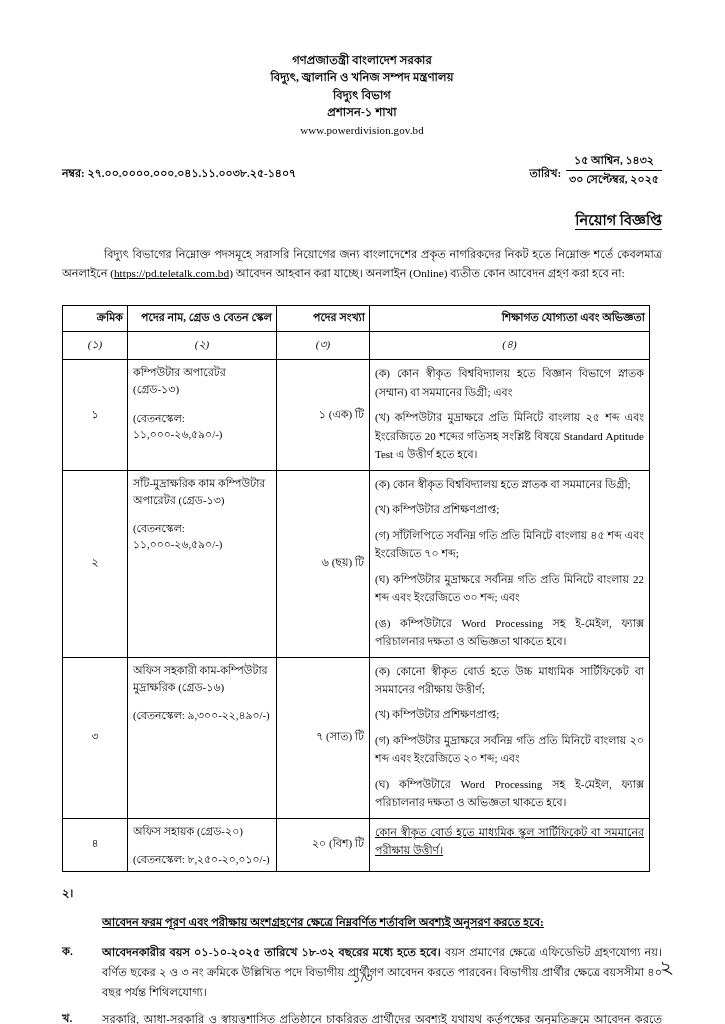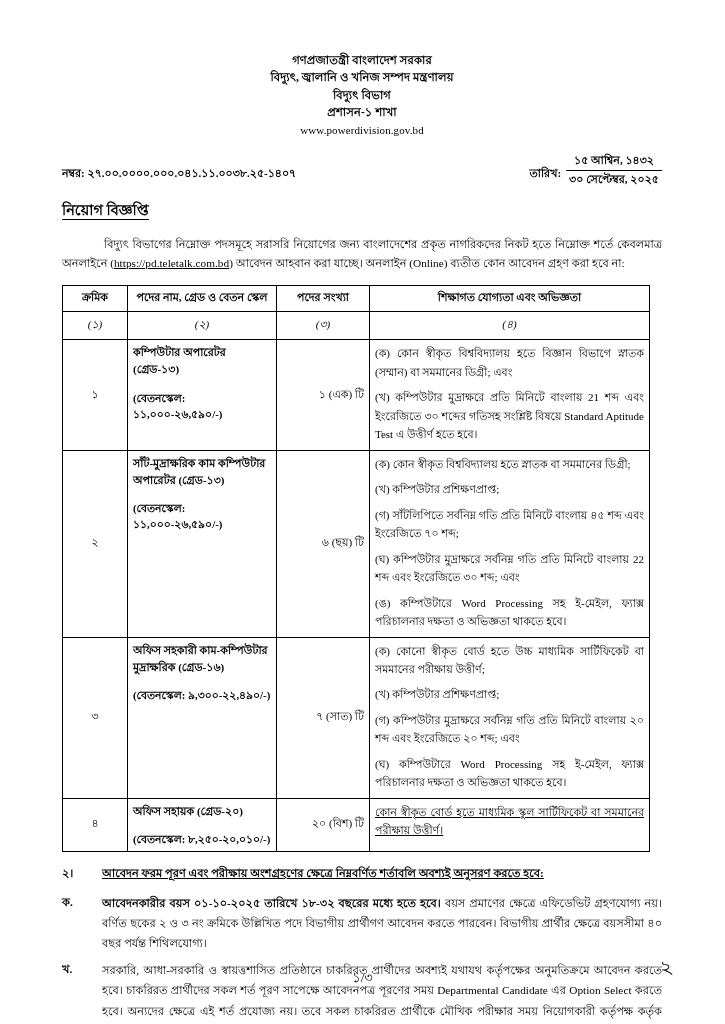--- a/index.html
+++ b/index.html
@@ -81,69 +81,69 @@
   .datestack .top {
     border-bottom: 1px solid #000;
     padding: 0 8px 1px 8px;
   }
   .datestack .bot {
     padding-top: 1px;
   }
 
   
   .doctitle {
-    text-align: left;
-    margin-top: 4px;
+    text-align: right;
+    margin-top: 14px;
     margin-bottom: 12px;
   }
   .doctitle span {
     font-size: 14.5px;
     font-weight: bold;
     border-bottom: 1.3px solid #000;
     padding-bottom: 1px;
   }
 
   
   .intro {
     font-size: 11.3px;
     line-height: 1.72;
     text-align: justify;
     text-indent: 42px;
-    margin-bottom: 12px;
+    margin-bottom: 22px;
   }
   .intro .lnk { text-decoration: underline; }
   .latin { font-family: "Liberation Serif", serif; }
 
   
   table.posts {
     border-collapse: collapse;
     width: 588px;
     table-layout: fixed;
   }
   table.posts th,
   table.posts td {
     border: 1px solid #000;
     vertical-align: top;
     padding: 4px 5px;
     font-size: 11px;
   }
   table.posts th {
-    text-align: center;
+    text-align: right;
     font-weight: bold;
     vertical-align: middle;
     padding: 3px 4px;
   }
   td.numhead {
     text-align: center;
     font-style: italic;
     padding: 1px 4px;
     font-size: 10.5px;
   }
   .c-sl    { width: 56px;  text-align: center; vertical-align: middle !important; }
-  .c-post  { width: 140px; font-weight: bold; }
+  .c-post  { width: 140px; }
   .c-count { width: 84px;  text-align: right; vertical-align: middle !important; }
   .c-qual  { width: auto; }
 
   .postname {
     font-size: 11px;
     line-height: 1.55;
   }
   .payscale {
     font-size: 10.8px;
     margin-top: 11px;
@@ -175,20 +175,21 @@
   .sec-head .marker {
     width: 40px;
     flex: 0 0 40px;
     font-size: 11.3px;
     font-weight: bold;
   }
   .sec-head .text {
     font-size: 11.3px;
     font-weight: bold;
     text-decoration: underline;
+    margin-top: 29px;
   }
   .clause {
     display: flex;
     align-items: flex-start;
     margin-bottom: 7px;
   }
   .clause .marker {
     width: 40px;
     flex: 0 0 40px;
     font-size: 11.3px;
@@ -274,21 +275,21 @@
 
         <tr>
           <td class="c-sl">১</td>
           <td class="c-post">
             <div class="postname">কম্পিউটার অপারেটর (গ্রেড-১৩)</div>
             <div class="payscale">(বেতনস্কেল: ১১,০০০-২৬,৫৯০/-)</div>
           </td>
           <td class="c-count">১ (এক) টি</td>
           <td class="c-qual">
             <div class="qual-item">(ক) কোন স্বীকৃত বিশ্ববিদ্যালয় হতে বিজ্ঞান বিভাগে স্নাতক (সম্মান) বা সমমানের ডিগ্রী; এবং</div>
-            <div class="qual-item">(খ) কম্পিউটার মুদ্রাক্ষরে প্রতি মিনিটে বাংলায় 21 শব্দ এবং ইংরেজিতে ৩০ শব্দের গতিসহ সংশ্লিষ্ট বিষয়ে Standard Aptitude Test এ উত্তীর্ণ হতে হবে।</div>
+            <div class="qual-item">(খ) কম্পিউটার মুদ্রাক্ষরে প্রতি মিনিটে বাংলায় ২৫ শব্দ এবং ইংরেজিতে 20 শব্দের গতিসহ সংশ্লিষ্ট বিষয়ে Standard Aptitude Test এ উত্তীর্ণ হতে হবে।</div>
           </td>
         </tr>
 
         <tr>
           <td class="c-sl">২</td>
           <td class="c-post">
             <div class="postname">সাঁট-মুদ্রাক্ষরিক কাম কম্পিউটার অপারেটর (গ্রেড-১৩)</div>
             <div class="payscale">(বেতনস্কেল: ১১,০০০-২৬,৫৯০/-)</div>
           </td>
           <td class="c-count">৬ (ছয়) টি</td>

